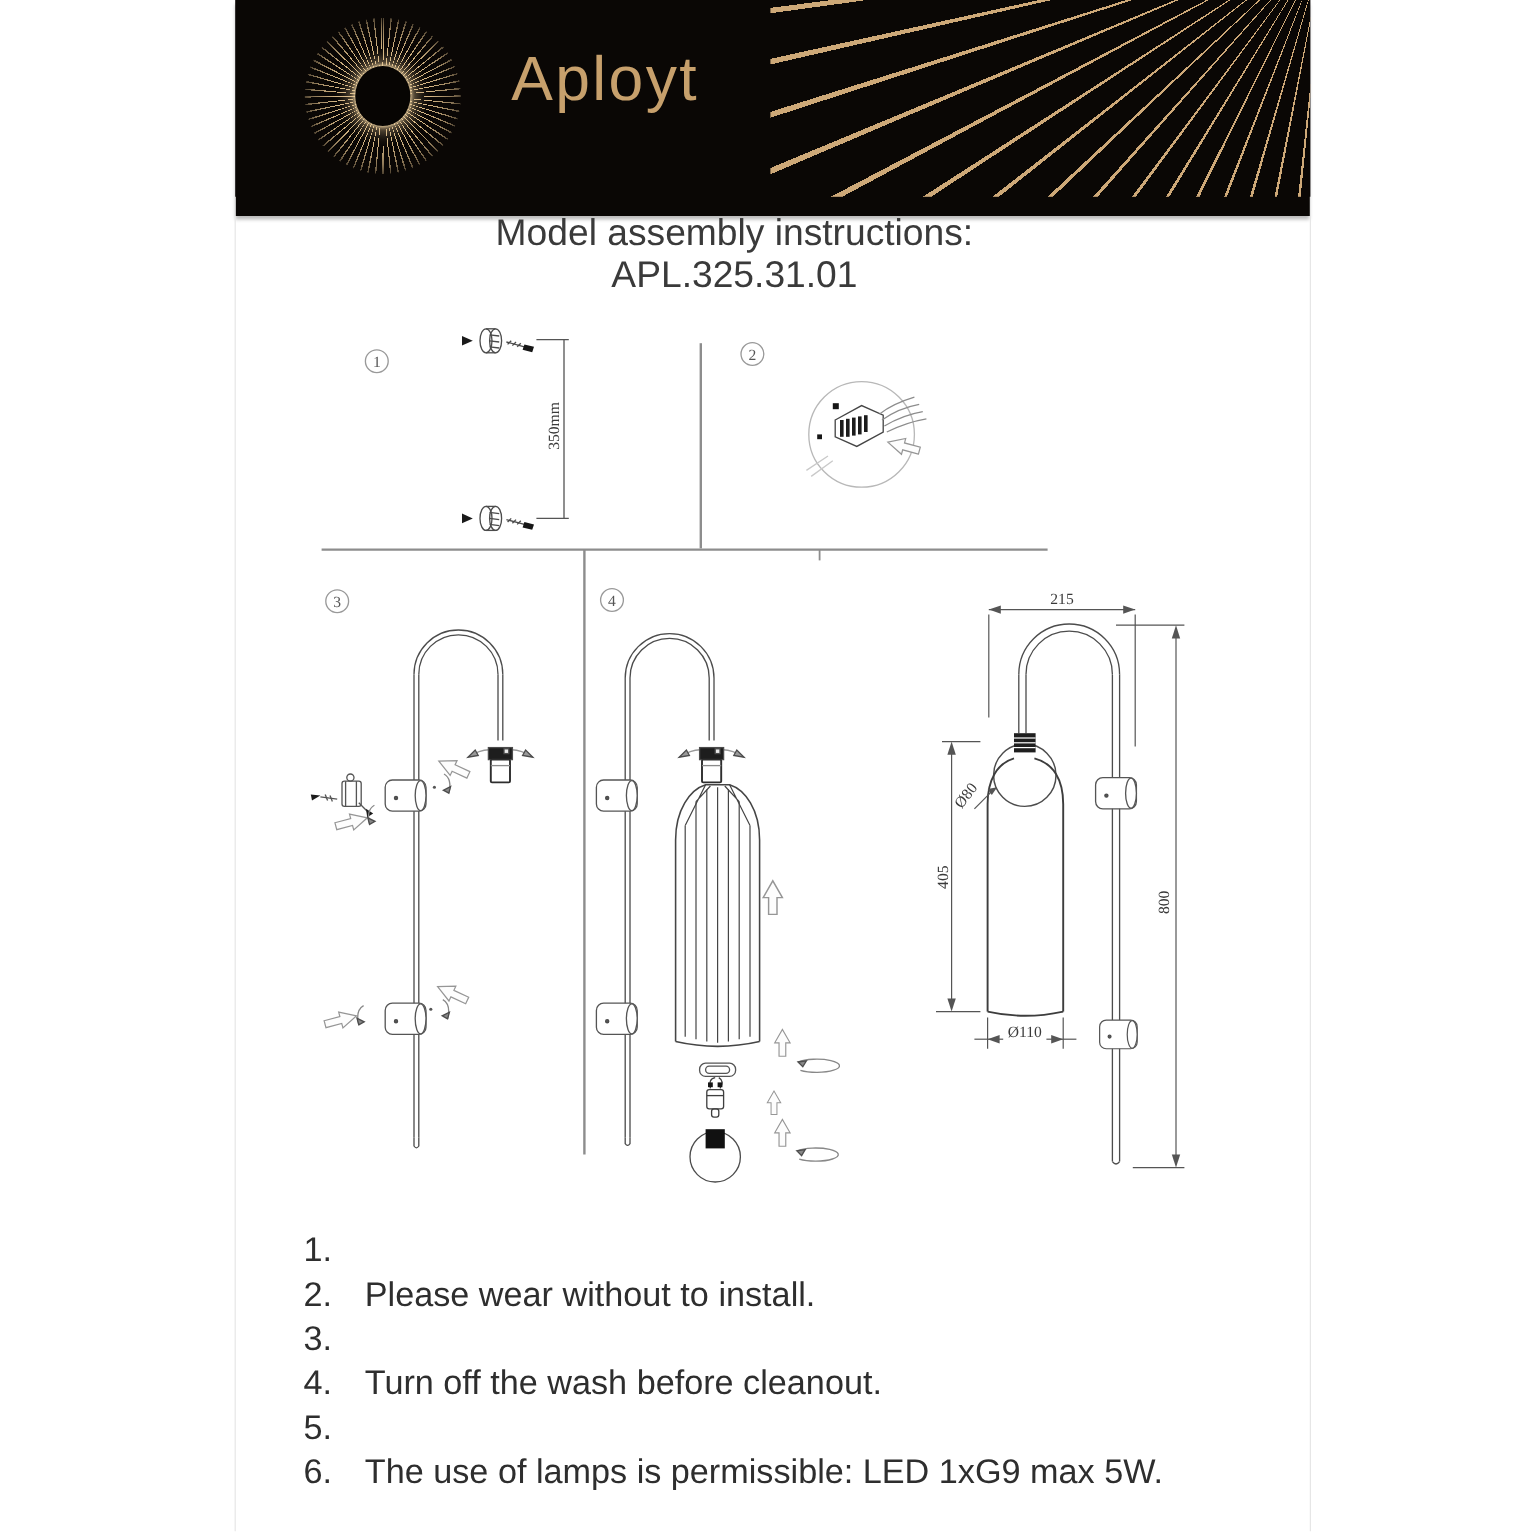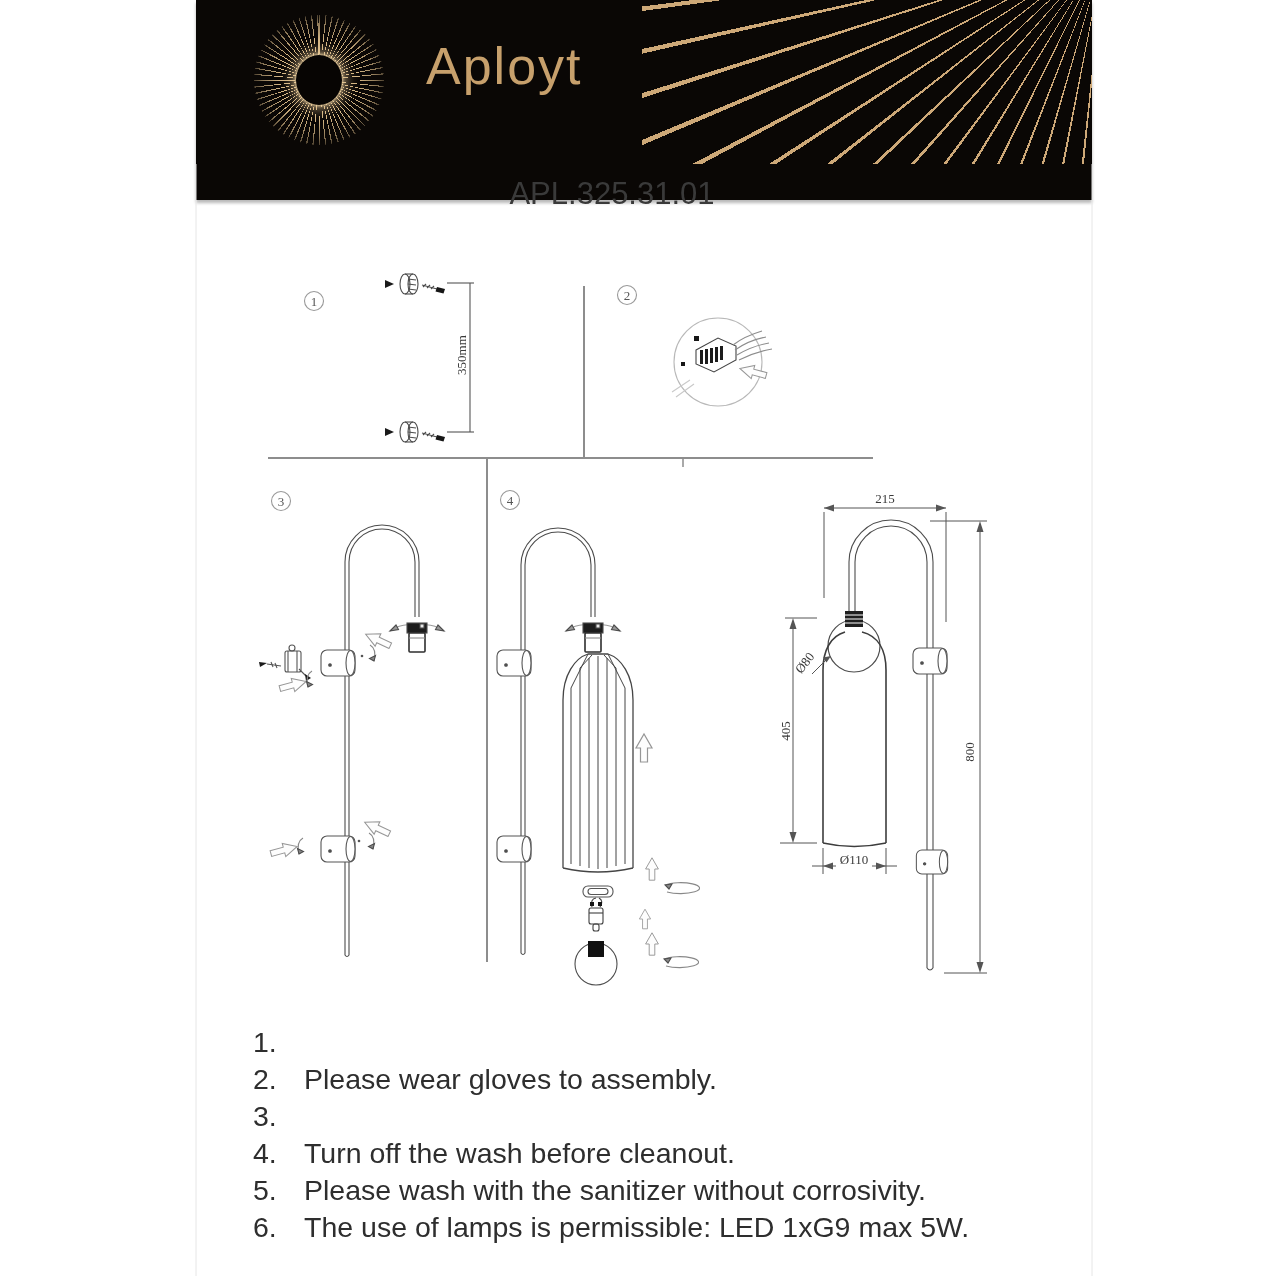--- a/index.html
+++ b/index.html
@@ -2,21 +2,21 @@
 <html><head>
 <meta charset="utf-8">
 <style>
   html,body{margin:0;padding:0;}
   body{
     width:1280px;height:1280px;position:relative;background:#ffffff;
     font-family:"Liberation Sans",sans-serif;overflow:hidden;
   }
   
   .banner{
-    position:absolute;left:196px;top:0;width:896px;height:200px;
+    position:absolute;left:196px;top:0;width:896px;height:180px;
     background:#0a0705;overflow:hidden;
     box-shadow:0 3px 3px rgba(0,0,0,.28);
   }
   .sunburst{
     position:absolute;left:58px;top:15px;width:130px;height:130px;border-radius:50%;
     background:repeating-conic-gradient(rgba(224,192,140,.95) 0 1.1deg, rgba(10,7,5,0) 1.1deg 5.6deg);
   }
   .sunburst::before{
     content:"";position:absolute;inset:-2px;border-radius:50%;
     background:radial-gradient(circle, rgba(10,7,5,0) 0 42%, rgba(10,7,5,.35) 60%, #0a0705 78%);
@@ -50,20 +50,21 @@
 </head>
 <body>
 
 <header class="banner">
   <div class="sunburst"></div>
   <div class="rays"></div>
   <div class="brand">Aployt</div>
 </header>
 
 <div class="titles">
+  <div class="t">Model assembly instructions:</div>
   <div class="t">APL.325.31.01</div>
 </div>
 
 <svg class="diagrams" viewBox="0 0 1280 1280">
   <defs>
 
     <g id="anchor" stroke="#4c4c4c" stroke-width="1.1" fill="none">
       <path d="M-18,0 l-9,-4 0,8 z" fill="#1a1a1a" stroke="none"></path>
       <ellipse cx="-7" cy="0" rx="5" ry="10"></ellipse>
       <ellipse cx="1" cy="0" rx="5" ry="10"></ellipse>
@@ -322,30 +323,29 @@
     </g>
   </g>
 </svg>
 
 <div class="instructions">
   <div class="row">
     <span class="num">1.</span>
   </div>
   <div class="row">
     <span class="num">2.</span>
-    <span class="txt">Please wear gloves to assembly.</span>
+    <span class="txt">Please wear without to install.</span>
   </div>
   <div class="row">
     <span class="num">3.</span>
   </div>
   <div class="row">
     <span class="num">4.</span>
     <span class="txt">Turn off the wash before cleanout.</span>
   </div>
   <div class="row">
     <span class="num">5.</span>
-    <span class="txt">Please wash with the sanitizer without corrosivity.</span>
   </div>
   <div class="row">
     <span class="num">6.</span>
     <span class="txt">The use of lamps is permissible: LED 1xG9 max 5W.</span>
   </div>
 </div>
 
 </body></html>

